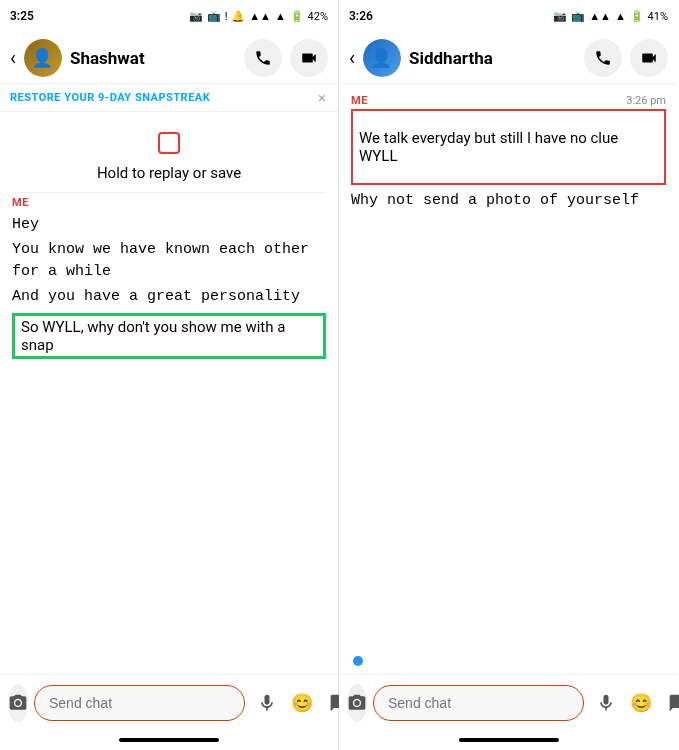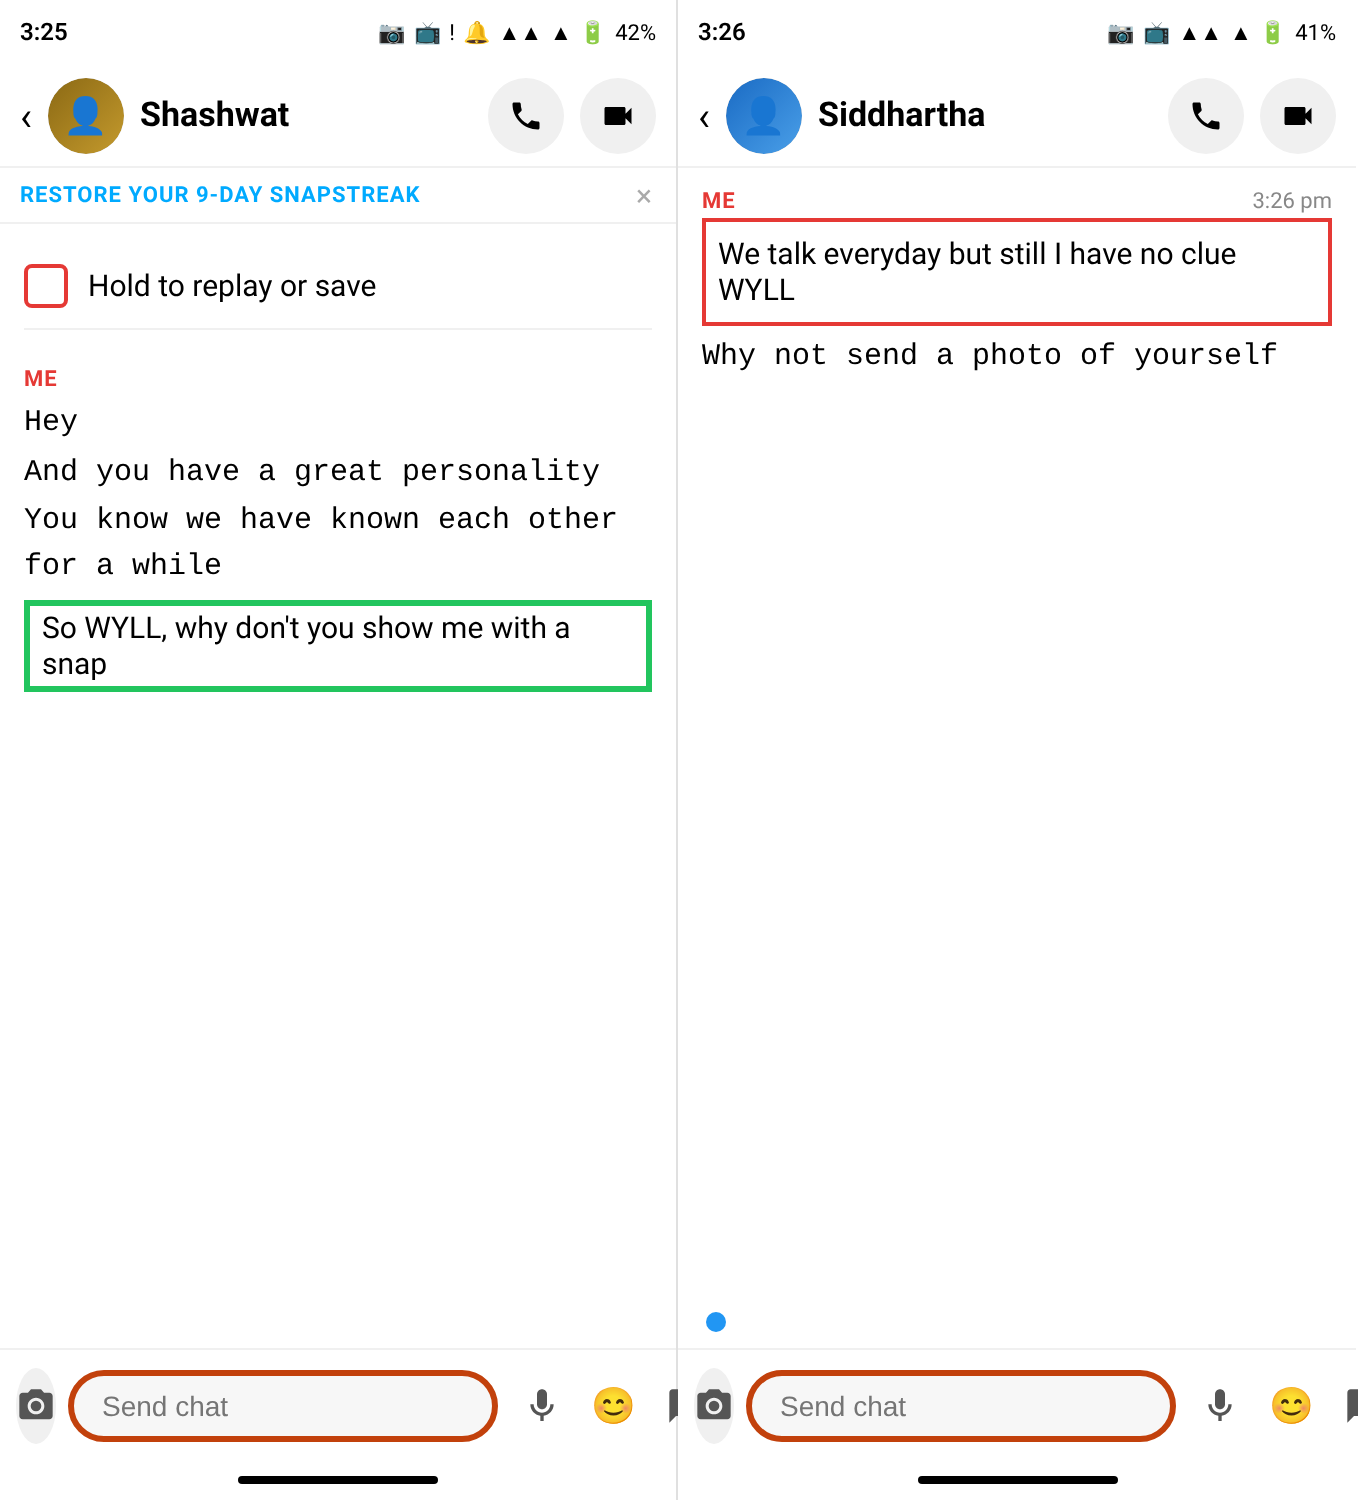--- a/index.html
+++ b/index.html
@@ -111,21 +111,22 @@
       background: #fff;
     }
 
     
     .hold-replay {
       display: flex;
       align-items: center;
       gap: 10px;
       padding: 10px 0;
       border-bottom: 1px solid #f0f0f0;
-      margin-bottom: 18px;
+      margin-bottom: 3px;
+      flex-direction: column;
     }
     .replay-checkbox {
       width: 22px;
       height: 22px;
       border: 2px solid #e53935;
       border-radius: 4px;
       background: #fff;
     }
     .hold-replay-text {
       font-size: 15px;
@@ -166,21 +167,21 @@
       background: #f0f0f0;
       display: flex;
       align-items: center;
       justify-content: center;
       cursor: pointer;
     }
     .send-input {
       flex: 1;
       height: 36px;
       border-radius: 20px;
-      border: 3px solid #c2410c;
+      border: 1px solid #c2410c;
       padding: 0 14px;
       font-size: 14px;
       color: #999;
       background: #f7f7f7;
       outline: none;
     }
     .bottom-icons {
       display: flex;
       gap: 4px;
       align-items: center;
@@ -277,22 +278,22 @@
   <div class="message-area">
 
     <div class="hold-replay">
       <div class="replay-checkbox"></div>
       <span class="hold-replay-text">Hold to replay or save</span>
     </div>
 
     <div class="me-label">ME</div>
 
     <div class="message-line">Hey</div>
+    <div class="message-line">You know we have known each other for a while</div>
     <div class="message-line">And you have a great personality</div>
-    <div class="message-line">You know we have known each other for a while</div>
     <div style="margin-top:4px;">
       <span style="border:3px solid #22c55e; padding:2px 6px; font-size:15px; color:#000; display:inline-block;">So WYLL, why don't you show me with a snap</span>
     </div>
   </div>
 
   <div class="bottom-bar">
     <div class="camera-btn">
       <svg width="20" height="20" viewBox="0 0 24 24" fill="#555">
         <path d="M12 15.2a3.2 3.2 0 100-6.4 3.2 3.2 0 000 6.4z"></path>
         <path d="M9 2L7.17 4H4c-1.1 0-2 .9-2 2v12c0 1.1.9 2 2 2h16c1.1 0 2-.9 2-2V6c0-1.1-.9-2-2-2h-3.17L15 2H9zm3 15c-2.76 0-5-2.24-5-5s2.24-5 5-5 5 2.24 5 5-2.24 5-5 5z"></path>
@@ -363,21 +364,21 @@
 
   <div class="message-area">
 
 
     <div style="display:flex; justify-content:space-between; align-items:center; margin-bottom:2px;">
       <span class="me-label" style="margin-bottom:0;">ME</span>
       <span style="font-size:11px; color:#888;">3:26 pm</span>
     </div>
 
     <div style="margin-bottom:4px;">
-      <span style="border:2px solid #e53935; padding:7px 6px; font-size:15px; color:#000; display:inline-block;">We talk everyday but still I have no clue WYLL</span>
+      <span style="border:2px solid #e53935; padding:18px 6px; font-size:15px; color:#000; display:inline-block;">We talk everyday but still I have no clue WYLL</span>
     </div>
 
     <div class="message-line">Why not send a photo of yourself</div>
   </div>
 
   <div style="padding: 4px 12px;">
     <div class="blue-dot"></div>
   </div>
 
   <div class="bottom-bar">

